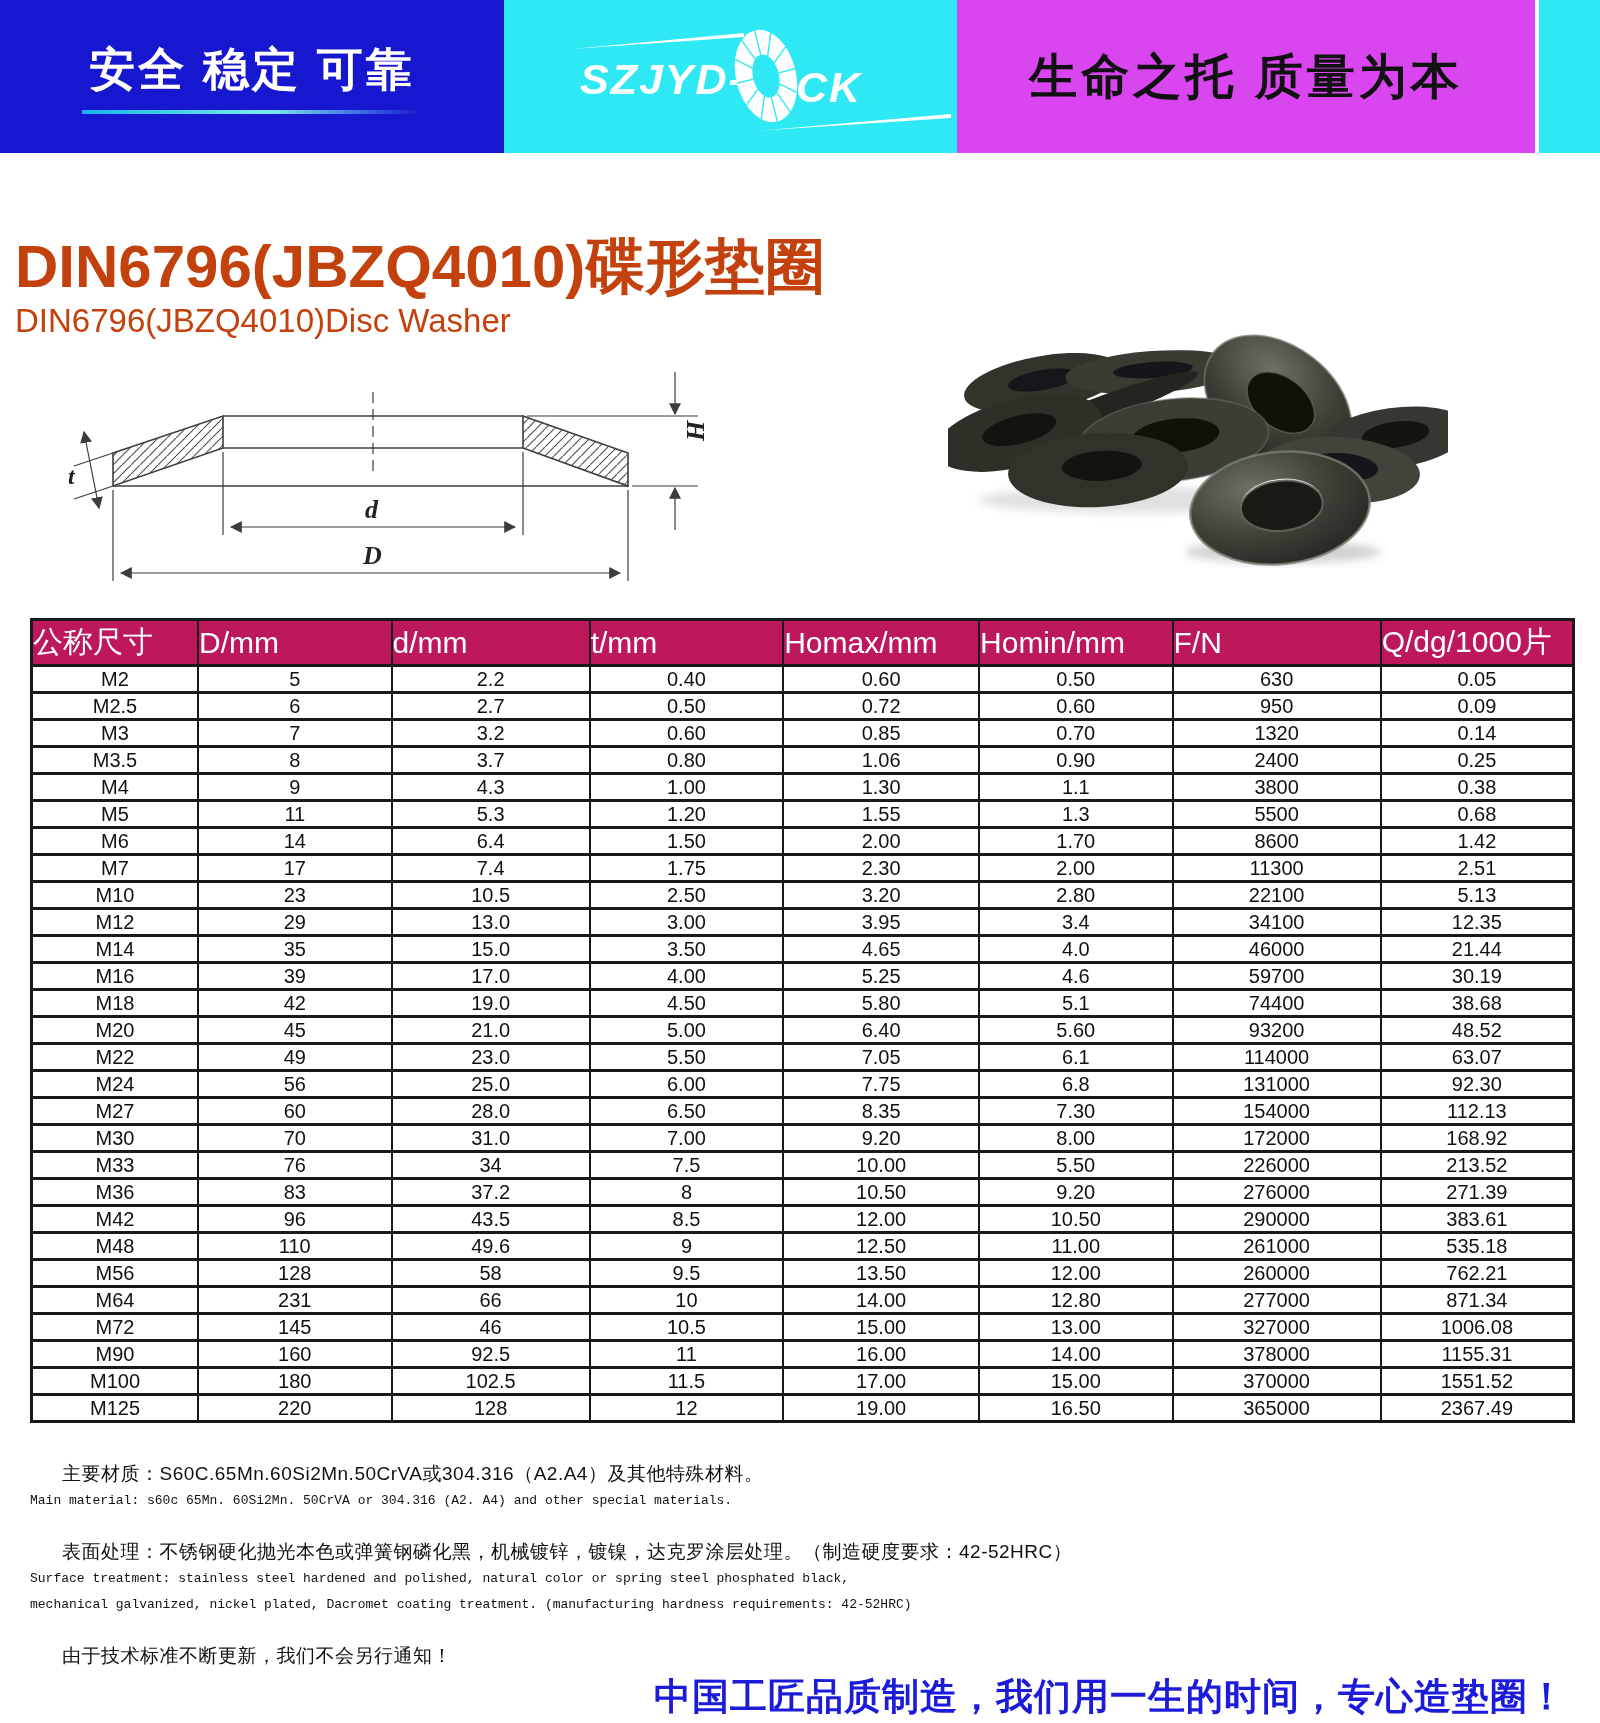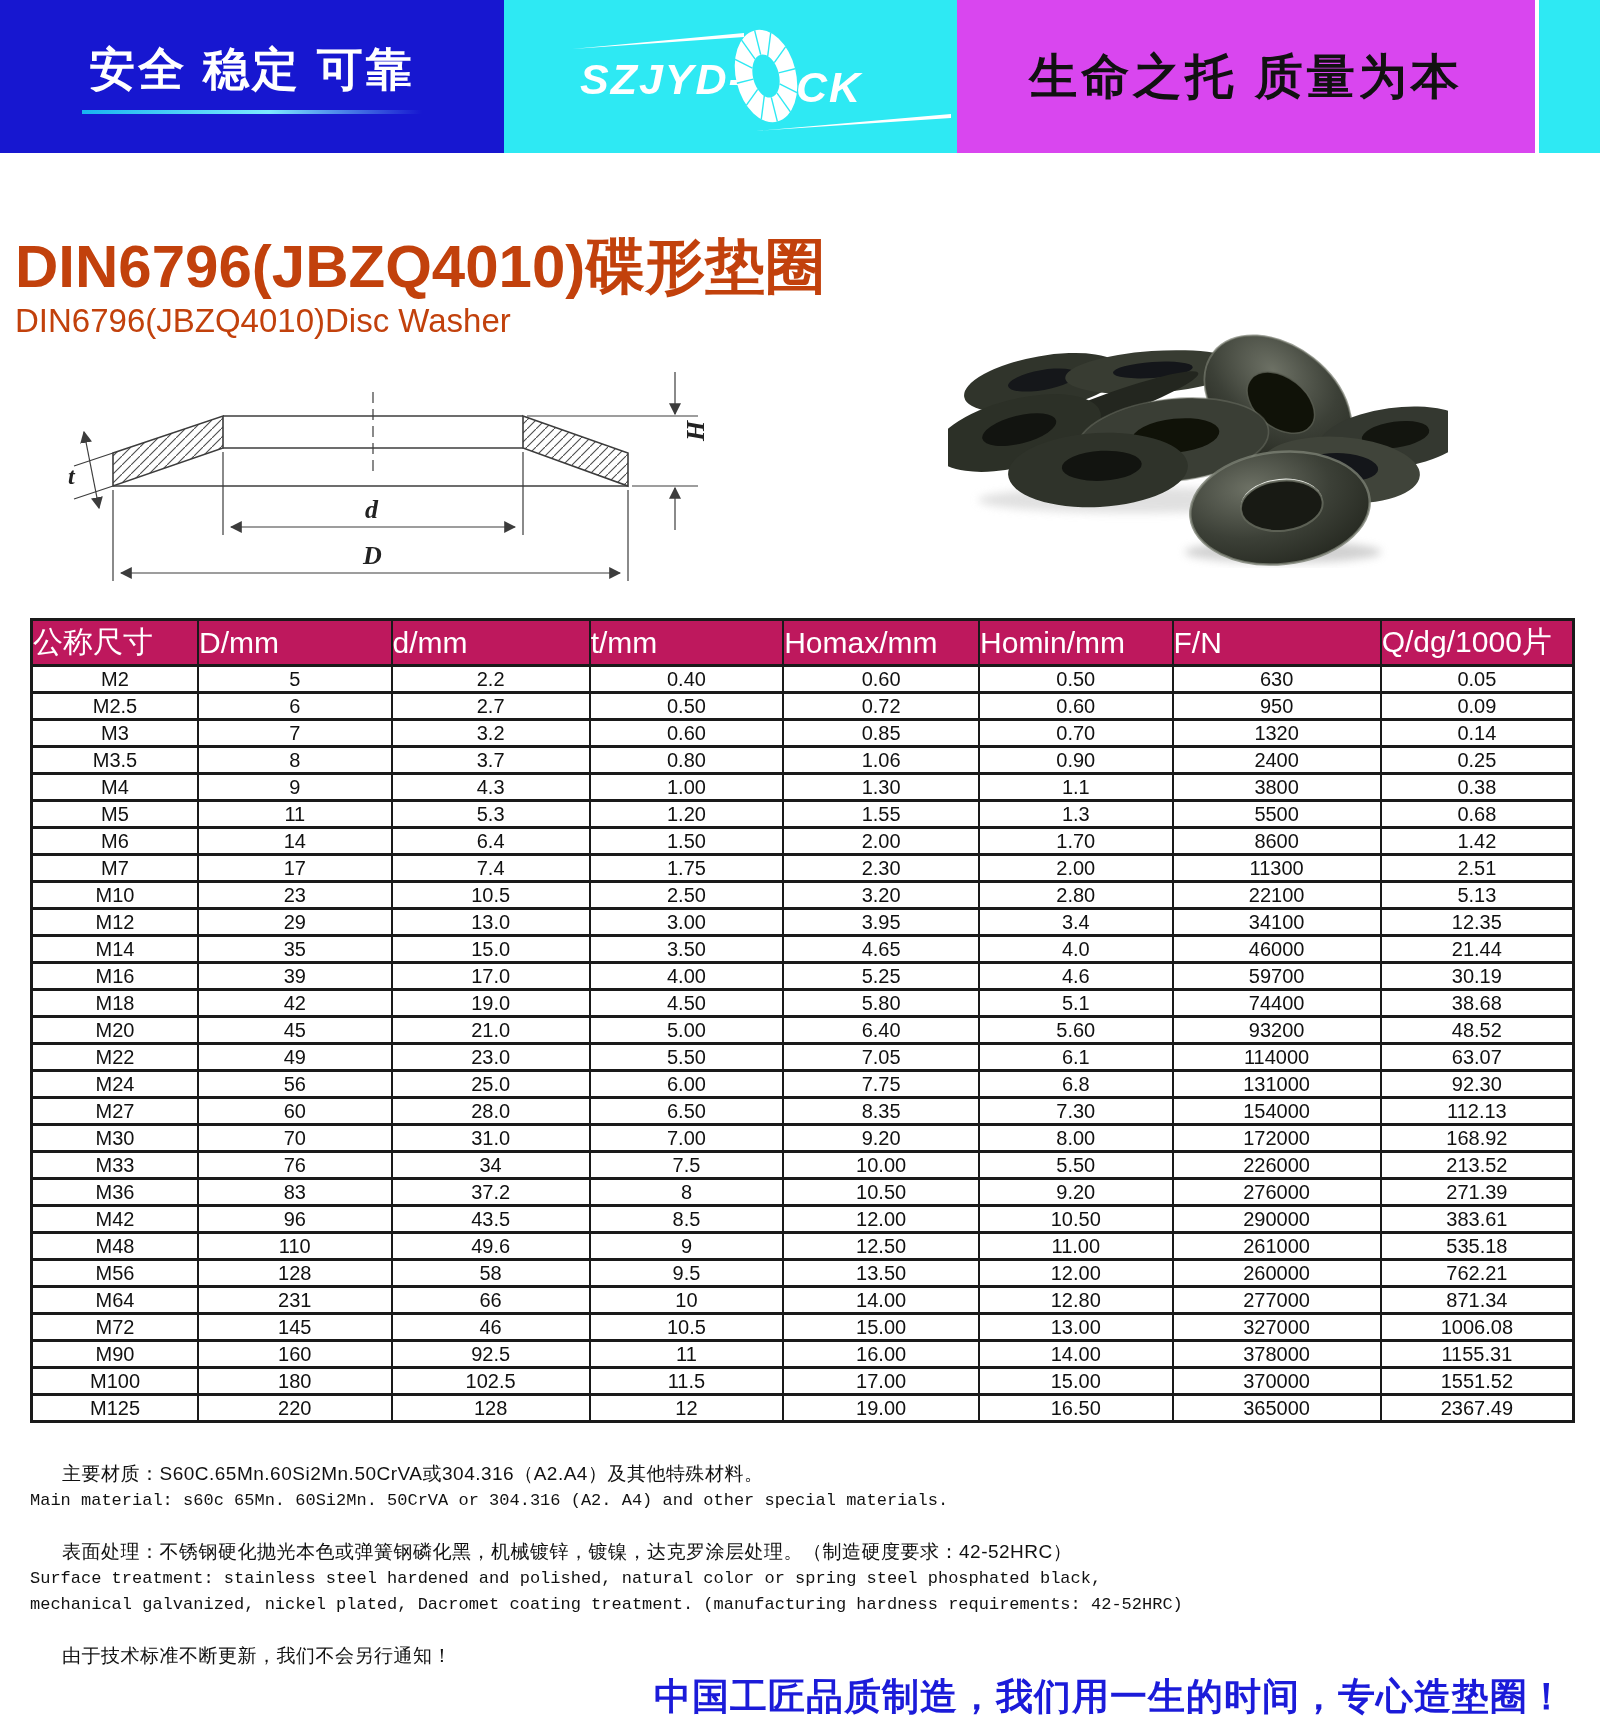--- a/index.html
+++ b/index.html
@@ -33,21 +33,21 @@
     border-collapse:collapse; table-layout:fixed; border:3px solid #1a1a1a; }
   table.spec th { background:#be185d; color:#ffffff; font-weight:normal; font-size:30px;
     height:46px; border:2px solid #1a1a1a; border-bottom:3px solid #1a1a1a; text-align:left; vertical-align:middle; }
   table.spec td { font-size:20px; color:#111; height:24px; line-height:24px; text-align:center; vertical-align:middle;
     border-left:2px solid #1a1a1a; border-right:2px solid #1a1a1a; border-top:3px solid #1a1a1a; border-bottom:3px solid #1a1a1a;
     white-space:nowrap; overflow:hidden; }
 
   
   .notes { position:absolute; left:30px; top:1460px; color:#111; }
   .note-cn { font-size:19px; line-height:28px; letter-spacing:0.5px;margin-left:32px; }
-  .note-en { font-family:"Liberation Mono","DejaVu Sans Mono",monospace; font-size:17px; line-height:26px; }
+  .note-en { font-family:"Liberation Mono","DejaVu Sans Mono",monospace; font-size:13px; line-height:26px; }
   .note-gap { height:24px; }
 
   
   .slogan { position:absolute; right:34px; top:1672px; color:#1b1bd9; font-size:37px; font-weight:bold; letter-spacing:1px; white-space:nowrap; }
 </style>
 </head>
 <body>
 
 <div class="page">
 

